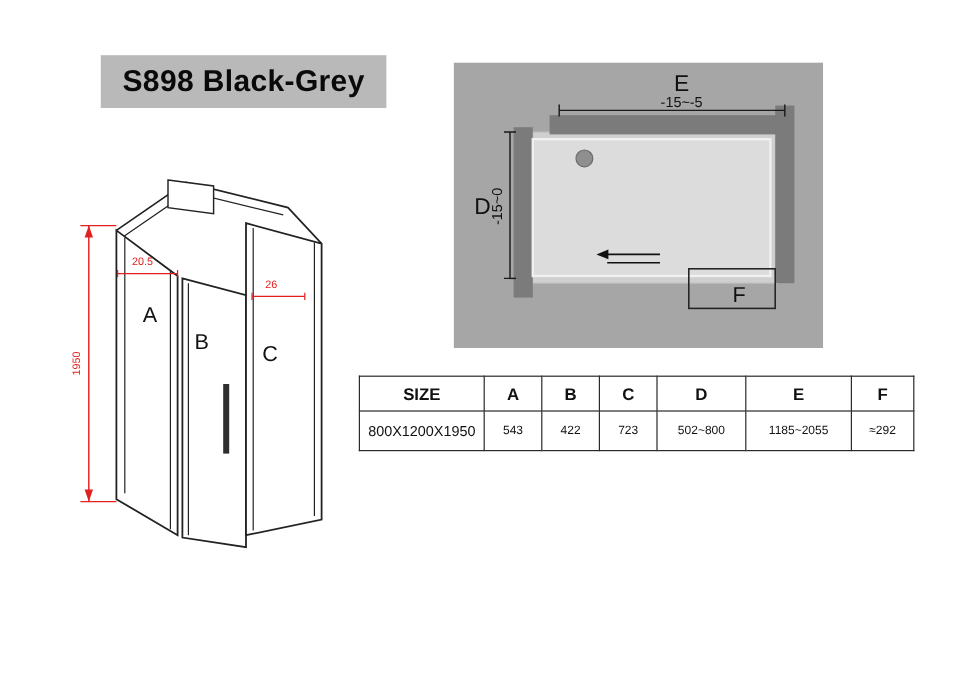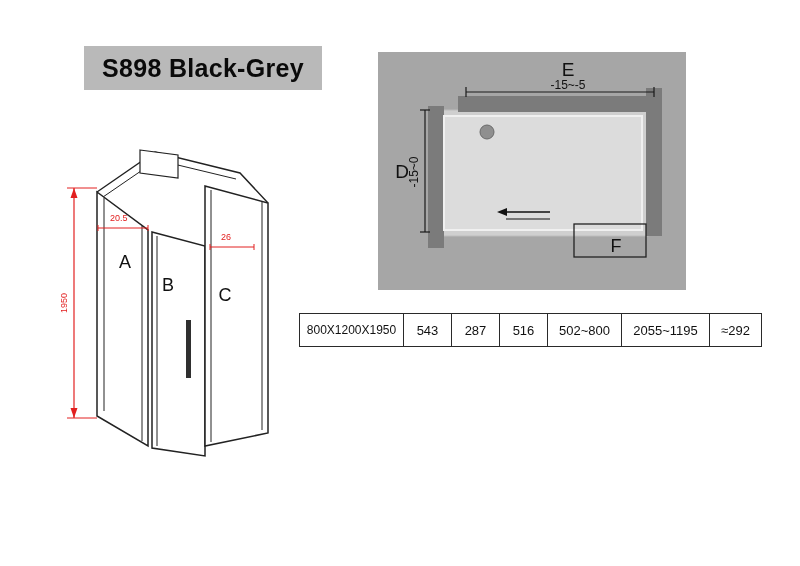--- a/index.html
+++ b/index.html
@@ -24,21 +24,21 @@
 
   .size-table {
     position:absolute; left:299px; top:313px;
     border-collapse:collapse; table-layout:fixed; background:#fff;
   }
   .size-table td {
     border:1.5px solid #2a2a2a; text-align:center; vertical-align:middle;
     color:#111; background:#fff; overflow:hidden; white-space:nowrap;
   }
   .size-table tr.hdr td { height:29px; font-size:14px; font-weight:600; }
-  .size-table tr.val td { height:33px; font-size:13px; }
+  .size-table tr.val td { height:33px; font-size:10px; }
   .size-table tr.val td.c0 { font-size:12px; }
 </style>
 </head>
 <body>
 
 <div class="stage">
 
   <div class="title-box">
     <span>S898 Black-Grey</span>
   </div>
@@ -140,25 +140,34 @@
     <colgroup>
       <col style="width:104px">
         <col style="width:48px">
         <col style="width:48px">
       <col style="width:48px">
         <col style="width:74px">
         <col style="width:88px">
         <col style="width:52px">
     </colgroup>
     <tbody>
+        <tr class="hdr">
+      <td>SIZE</td>
+      <td>A</td>
+      <td>B</td>
+      <td>C</td>
+      <td>D</td>
+      <td>E</td>
+      <td>F</td>
+    </tr>
     <tr class="val">
       <td class="c0">800X1200X1950</td>
       <td>543</td>
-      <td>287</td>
-      <td>516</td>
+      <td>422</td>
+      <td>723</td>
       <td>502~800</td>
-      <td>2055~1195</td>
+      <td>1185~2055</td>
       <td>≈292</td>
     </tr>
   </tbody>
     </table>
 
 </div>
 
 </body></html>

